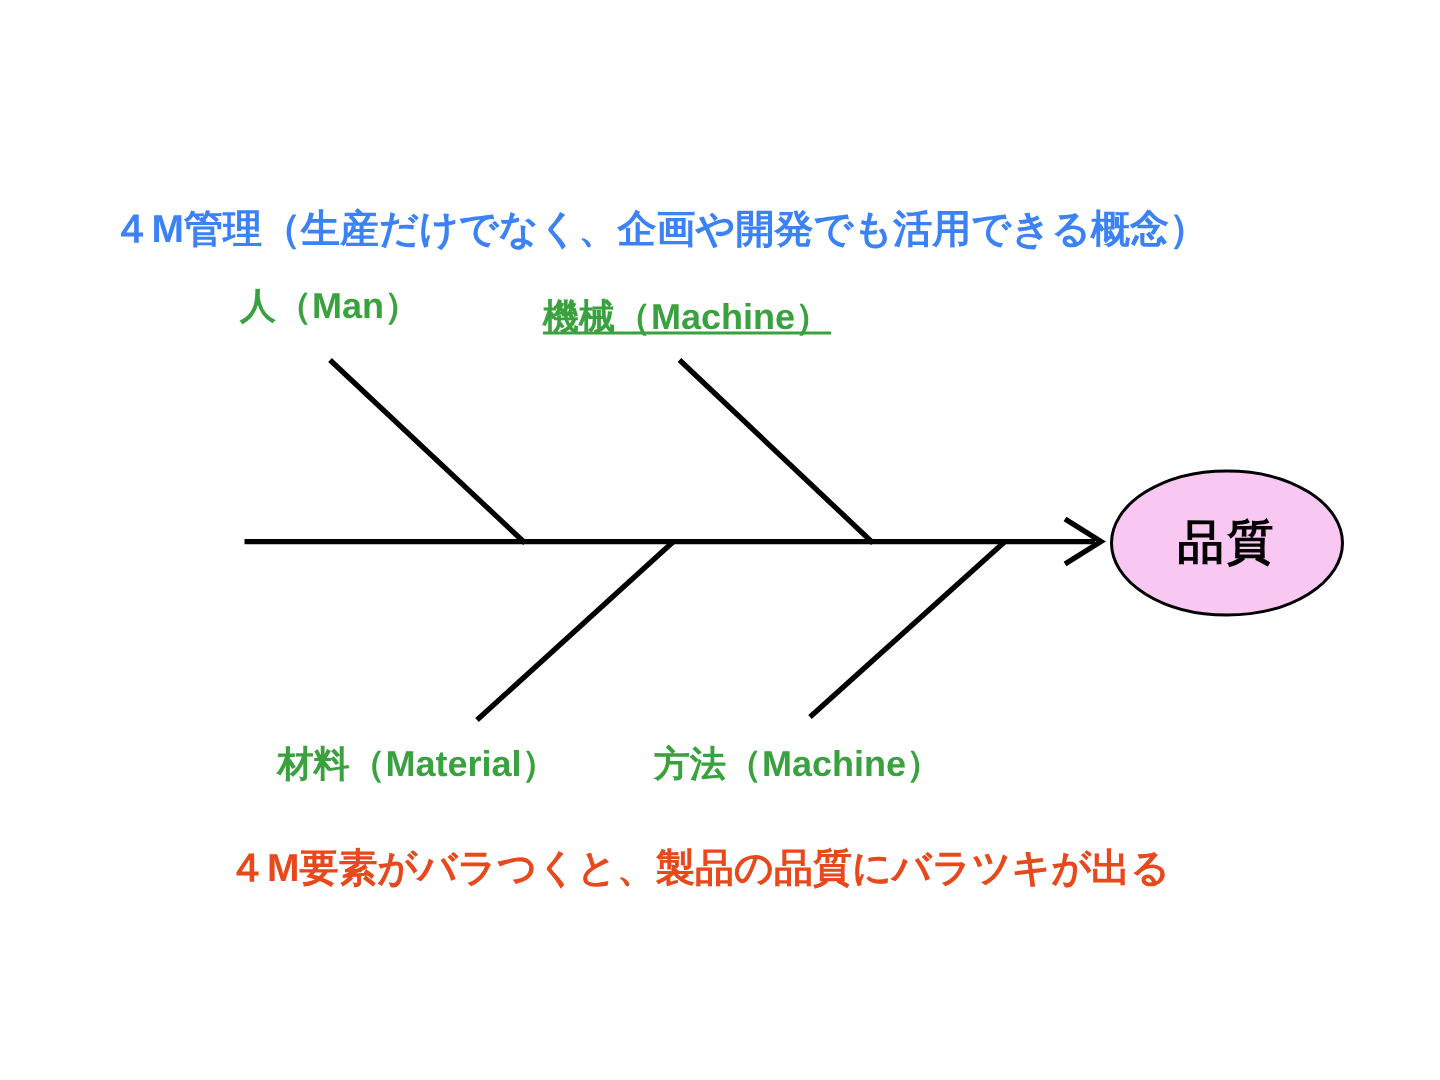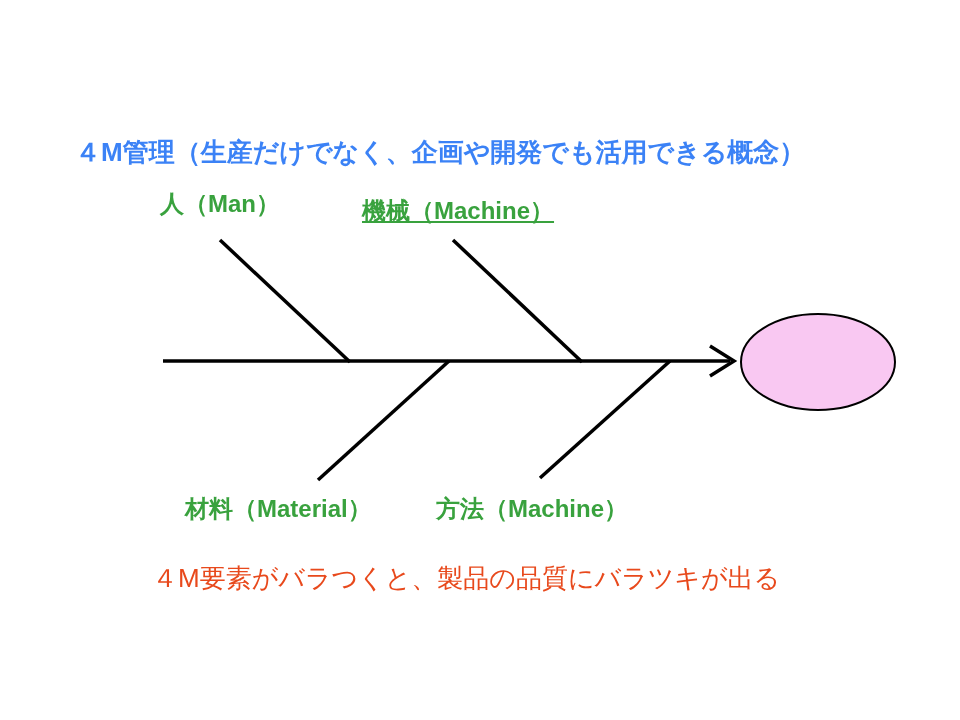--- a/index.html
+++ b/index.html
@@ -31,21 +31,21 @@
   }
   .cat-man      { left: 122px; top: 188px; margin-left: 38px; }
   .cat-machine  { left: 362px; top: 195px; text-decoration: underline; }
   .cat-material { left: 185px; top: 493px; text-align: right; }
   .cat-method   { left: 436px; top: 493px; }
 
   .caption {
     left: 152px;
     top: 561px;
     font-size: 26px;
-    font-weight: normal;
+    font-weight: bold;
     color: #e8491c;
   }
 
   .fishbone-svg {
     position: absolute;
     left: 0;
     top: 0;
   }
 
   .effect-label {
@@ -78,20 +78,21 @@
 
       <line x1="220" y1="240" x2="350" y2="362"></line>
       <line x1="453" y1="240" x2="582" y2="362"></line>
       <line x1="318" y1="480" x2="449" y2="361"></line>
       <line x1="540" y1="478" x2="670" y2="361"></line>
 
       <ellipse cx="818" cy="362" rx="77" ry="48" stroke-width="2" fill="#f9c8f2"></ellipse>
     </g>
   </svg>
 
+  <div class="abs effect-label">品質</div>
 
   <div class="abs category cat-man">人（Man）</div>
 
   <div class="abs category cat-machine">機械（Machine）</div>
 
   <div class="abs category cat-material">材料（Material）</div>
 
   <div class="abs category cat-method">方法（Machine）</div>
 
   <div class="abs caption">４M要素がバラつくと、製品の品質にバラツキが出る</div>

